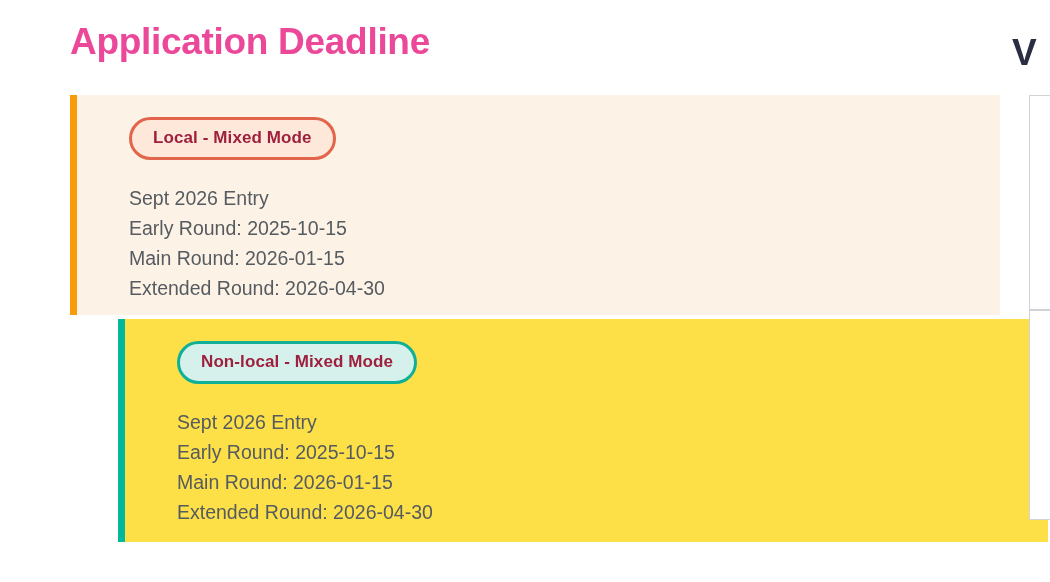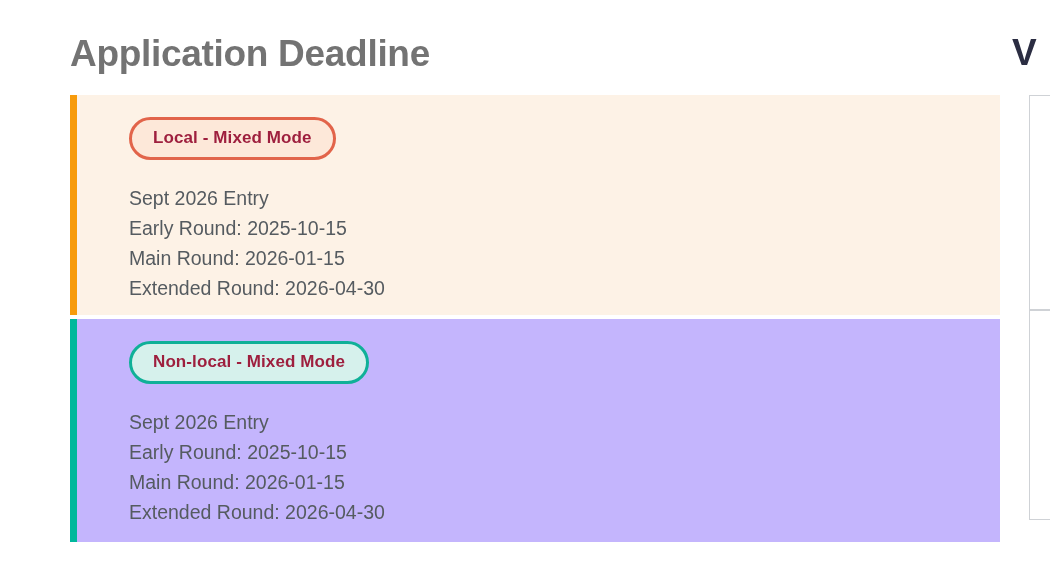--- a/index.html
+++ b/index.html
@@ -27,27 +27,27 @@
   .main-col {
     width: 1000px;
     flex: 0 0 1000px;
     position: relative;
     height: 582px;
   }
 
   .page-title {
     position: absolute;
     left: 70px;
-    top: 34px;
+    top: 22px;
     margin: 0;
     font-size: 37px;
     line-height: 1.1;
     font-weight: 700;
     letter-spacing: -0.3px;
-    color: #737373;
+    color: #ec4899;
     white-space: nowrap;
   }
 
   .panels {
     position: absolute;
     left: 70px;
     top: 95px;
     width: 814px;
   }
 
@@ -60,24 +60,25 @@
     border-left-width: 7px;
   }
 
   .deadline-panel.local {
     background: #fdf2e6;
     border-left-color: #f79b0c;
     height: 220px;
   }
 
   .deadline-panel.nonlocal {
-    background: #c4b5fd;
+    background: #fde047;
     border-left-color: #00b89c;
     height: 223px;
     margin-top: 4px;
+    margin-left: 48px;
   }
 
   .mode-badge {
     display: inline-block;
     box-sizing: border-box;
     font-size: 17px;
     font-weight: 700;
     letter-spacing: 0.1px;
     padding: 8px 21px 9px 21px;
     border-radius: 999px;

